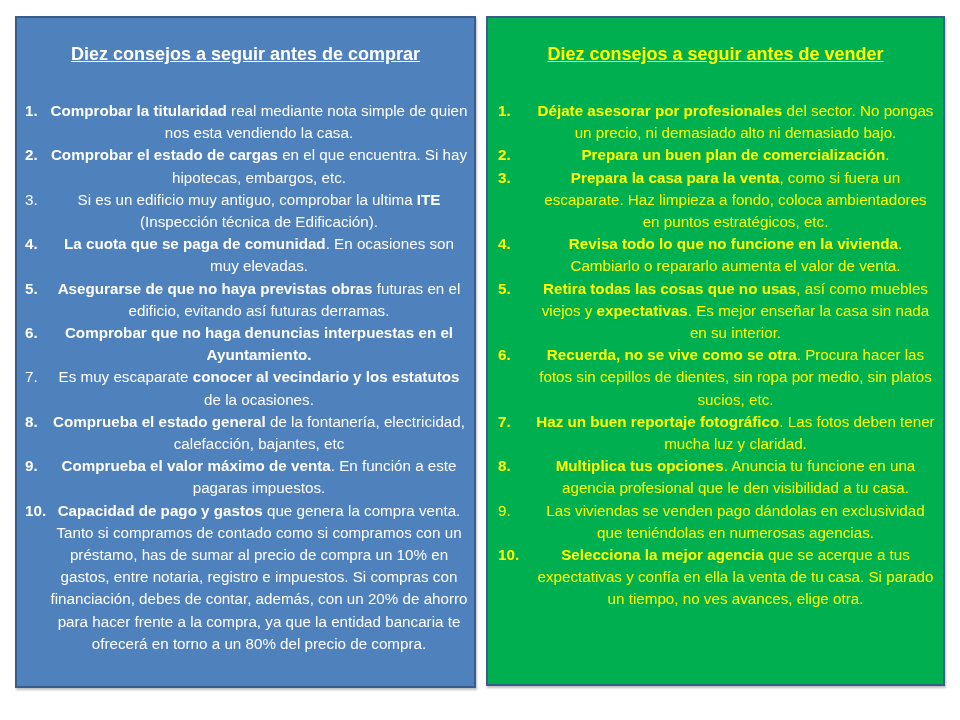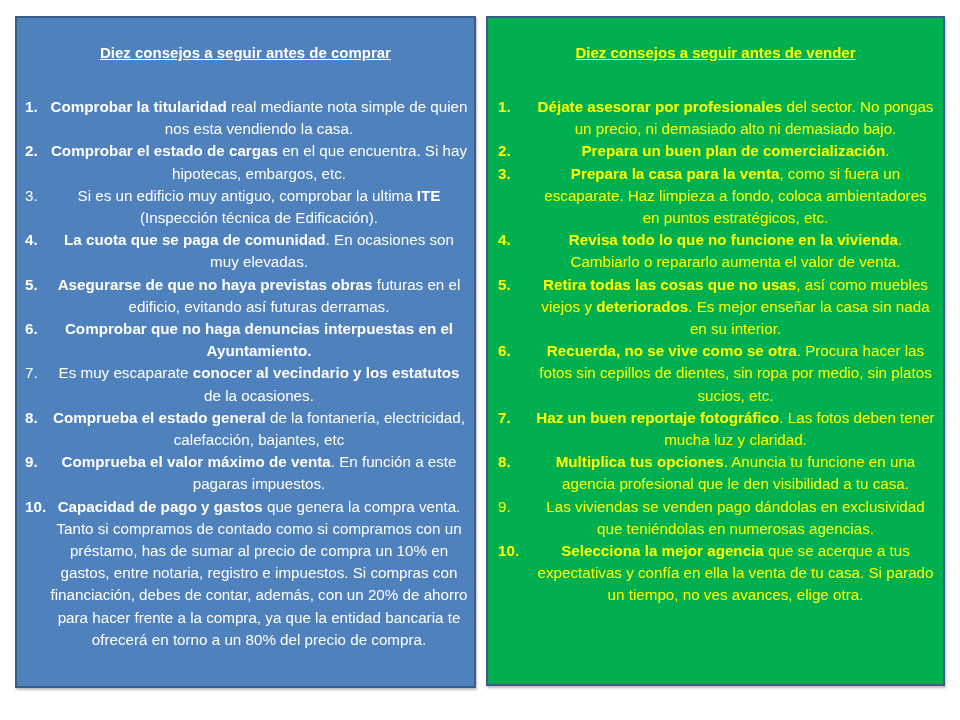--- a/index.html
+++ b/index.html
@@ -9,21 +9,21 @@
   }
   .panel {
     position: absolute; box-sizing: border-box;
     border: 2px solid #385D8A;
     box-shadow: 1px 2px 2px rgba(0,0,0,0.25);
   }
   .panel.buy { left: 15px; top: 16px; width: 461px; height: 672px; background: #4F81BD; color: #ffffff; }
   .panel.sell { left: 486px; top: 16px; width: 459px; height: 670px; background: #00B050; color: #FFFF00; }
   .title {
     text-align: center; font-weight: bold; text-decoration: underline;
-    font-size: 15px; margin-top: 26px; letter-spacing: 0px;
+    font-size: 18px; margin-top: 26px; letter-spacing: 0px;
   }
   ol { list-style: none; margin: 0; padding: 0; }
   .buy ol { margin-top: 35px; padding-left: 8px; padding-right: 6px; }
   .sell ol { margin-top: 35px; padding-left: 10px; padding-right: 6px; }
   li { display: flex; font-size: 15.2px; line-height: 22.2px; }
   .num { flex: 0 0 auto; }
   .buy .num { width: 25px; }
   .sell .num { width: 36px; font-weight: bold; }
   .sell .num.plain { font-weight: normal; }
   .buy .num.bold { font-weight: bold; }
@@ -93,21 +93,21 @@
       <li>
         <span class="num bold">3.</span>
         <span class="txt"><b>Prepara la casa para la venta</b><span>, como si fuera un escaparate. Haz limpieza a fondo, coloca ambientadores en puntos estratégicos, etc.</span></span>
       </li>
       <li>
         <span class="num bold">4.</span>
         <span class="txt"><b>Revisa todo lo que no funcione en la vivienda</b><span>. Cambiarlo o repararlo aumenta el valor de venta.</span></span>
       </li>
       <li>
         <span class="num bold">5.</span>
-        <span class="txt"><b>Retira todas las cosas que no usas</b><span>, así como muebles viejos y </span><b>deteriorados</b><span>. Es mejor enseñar la casa sin nada en su interior.</span></span>
+        <span class="txt"><b>Retira todas las cosas que no usas</b><span>, así como muebles viejos y </span><b>expectativas</b><span>. Es mejor enseñar la casa sin nada en su interior.</span></span>
       </li>
       <li>
         <span class="num bold">6.</span>
         <span class="txt"><b>Recuerda, no se vive como se otra</b><span>. Procura hacer las fotos sin cepillos de dientes, sin ropa por medio, sin platos sucios, etc.</span></span>
       </li>
       <li>
         <span class="num bold">7.</span>
         <span class="txt"><b>Haz un buen reportaje fotográfico</b><span>. Las fotos deben tener mucha luz y claridad.</span></span>
       </li>
       <li>

